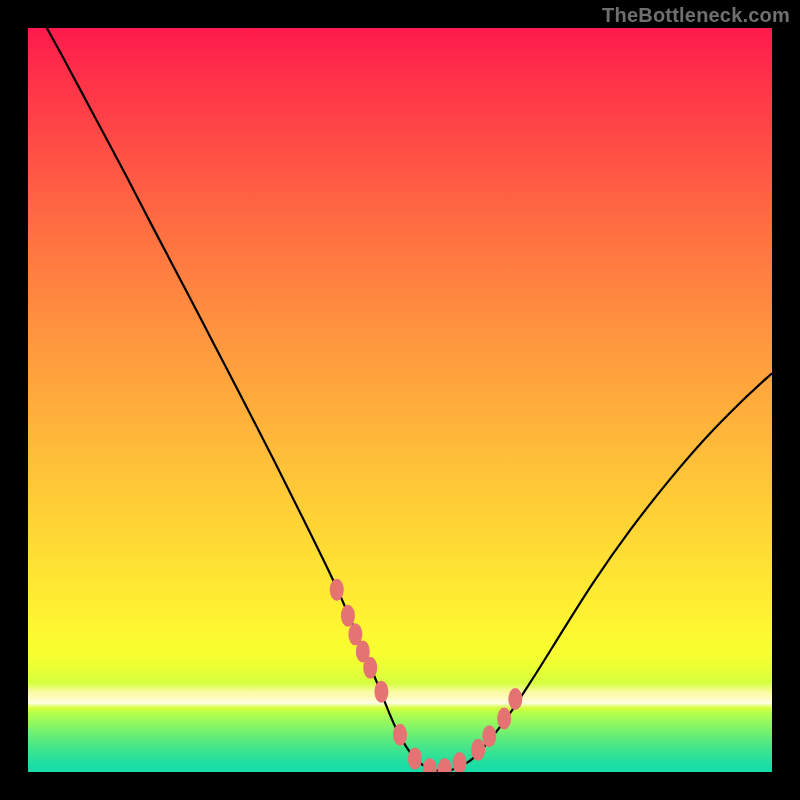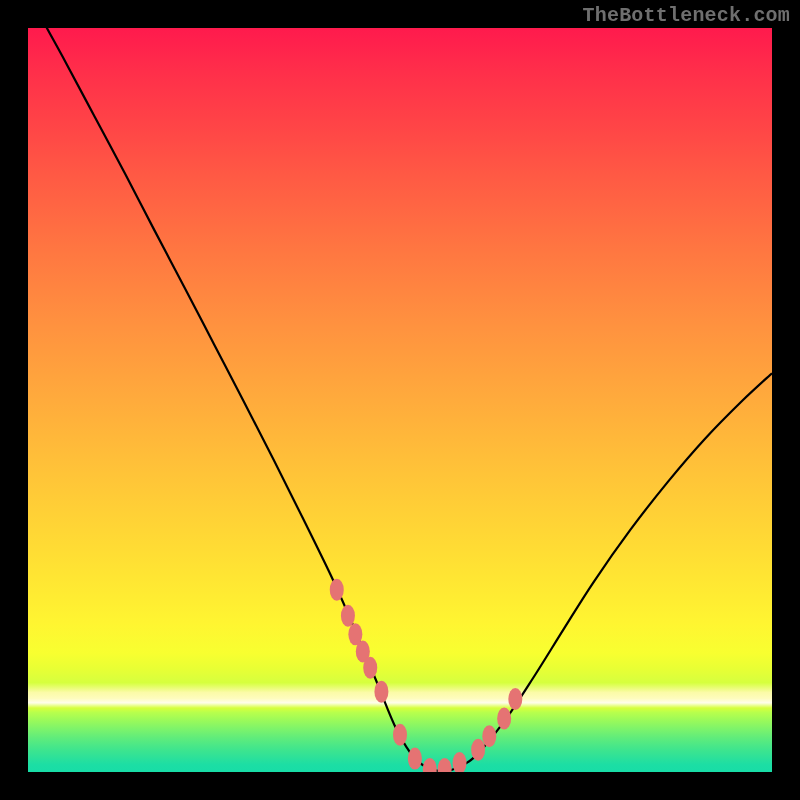--- a/index.html
+++ b/index.html
@@ -11,21 +11,20 @@
     background: #000;
     font-family: Arial, Helvetica, sans-serif;
   }
   .frame {
     position: absolute;
     left: 0;
     top: 0;
     width: 800px;
     height: 800px;
     background: #000;
-    font-family: Liberation Mono, monospace;
   }
   .plot {
     position: absolute;
     left: 28px;
     top: 28px;
     width: 744px;
     height: 744px;
     overflow: hidden;
   }
   .gradient {

